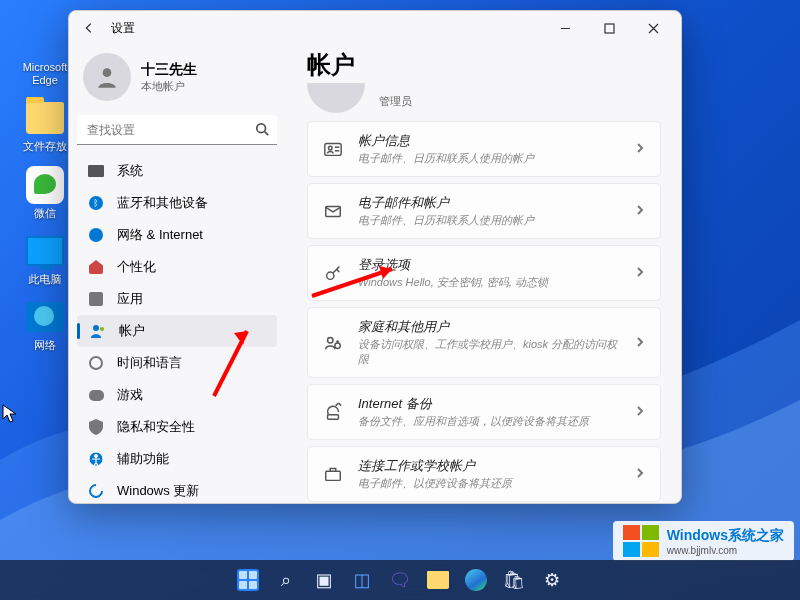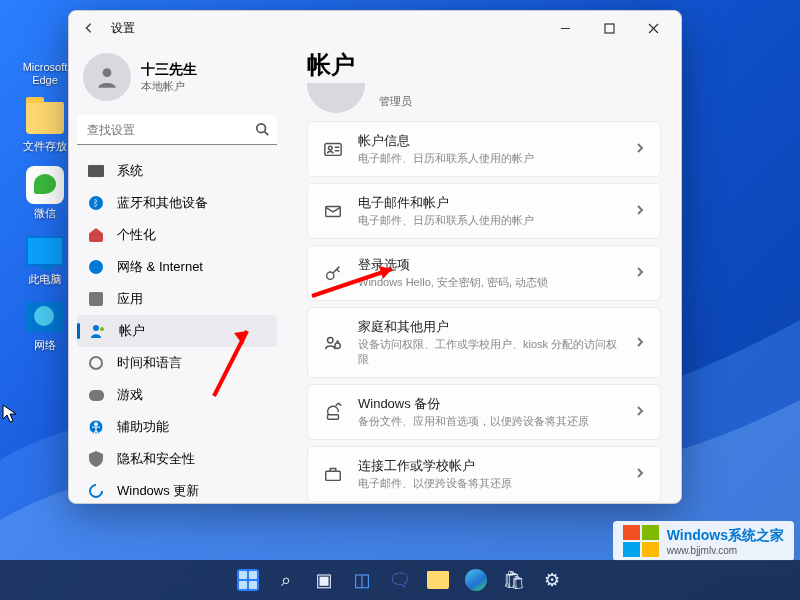--- a/index.html
+++ b/index.html
@@ -109,21 +109,21 @@
 
 
 .content { flex:1; padding: 4px 20px 8px 22px; overflow:hidden; position:relative;}
 .page-title { font-size:24px; font-weight:600; margin-bottom:0px; }
 .hdr { display:flex; align-items:flex-start; gap:14px; margin-top:2px; margin-bottom:8px;}
 .hdr-avatar { width:58px; height:30px; position:relative; overflow:hidden;}
 .hdr-avatar .big { width:58px; height:58px; border-radius:50%; background:#d8d8de; position:absolute; bottom:0;}
 .hdr-role { font-size:11px; color:#666; align-self:flex-end; padding-bottom:4px;}
 
 .cards { display:flex; flex-direction:column; gap:6px; }
-.card { background:#fdfdfd; border:1px solid #eaeaea; border-radius:5px; padding:10px 14px; display:flex; align-items:center; gap:14px; min-height:50px;}
+.card { background:#fdfdfd; border:1px solid #eaeaea; border-radius:5px; padding:10px 14px; display:flex; align-items:center; gap:14px; min-height:50px;font-style:italic;}
 .card .c-ico { width:22px; height:22px; display:flex; align-items:center; justify-content:center; flex-shrink:0;}
 .card .c-ico svg { width:20px; height:20px; stroke:#555; fill:none; stroke-width:1.6;}
 .card .c-text { flex:1; }
 .card .c-title { font-size:13px; color:#222;}
 .card .c-sub { font-size:11px; color:#888; margin-top:1px;}
 .card .chev svg { width:12px; height:12px; stroke:#777; fill:none; stroke-width:2;}
 
 
 .arrow1 { position:absolute; left:238px; top:250px; width:100px; height:40px; pointer-events:none;}
 .arrow2 { position:absolute; left:140px; top:310px; width:50px; height:80px; pointer-events:none;}
@@ -237,29 +237,29 @@
               <span>系统</span>
             </div>
           <div class="nav-item">
               <span class="nav-ico">
                 <span class="n-bt">ᛒ</span>
               </span>
               <span>蓝牙和其他设备</span>
             </div>
           <div class="nav-item">
               <span class="nav-ico">
+                <span class="n-net"></span>
+              </span>
+              <span>网络 &amp; Internet</span>
+            </div>
+          <div class="nav-item">
+              <span class="nav-ico">
                 <span class="n-pers"></span>
               </span>
               <span>个性化</span>
-            </div>
-          <div class="nav-item">
-              <span class="nav-ico">
-                <span class="n-net"></span>
-              </span>
-              <span>网络 &amp; Internet</span>
             </div>
           <div class="nav-item">
               <span class="nav-ico">
                 <span class="n-app"></span>
               </span>
               <span>应用</span>
             </div>
           <div class="nav-item active">
               <span class="nav-ico n-acc">
                 <svg viewBox="0 0 16 16">
@@ -276,38 +276,38 @@
               </span>
               <span>时间和语言</span>
             </div>
           <div class="nav-item">
               <span class="nav-ico">
                 <span class="n-game"></span>
               </span>
               <span>游戏</span>
             </div>
           <div class="nav-item">
+              <span class="nav-ico n-priv">
+                <svg viewBox="0 0 14 16">
+                  <path d="M7 0 L14 3 V8 C14 12 10 15 7 16 C4 15 0 12 0 8 V3 Z"></path>
+                </svg>
+              </span>
+              <span>隐私和安全性</span>
+            </div>
+          <div class="nav-item">
               <span class="nav-ico n-acc2">
                 <svg viewBox="0 0 16 16">
                   <circle cx="8" cy="8" r="7"></circle>
                   <circle cx="8" cy="5" r="1.5" fill="#fff"></circle>
                   <path d="M4 8 L12 8 M8 8 L8 12 M6 14 L8 12 L10 14" stroke="#fff" stroke-width="1.2" fill="none"></path>
                 </svg>
               </span>
               <span>辅助功能</span>
             </div>
           <div class="nav-item">
-              <span class="nav-ico n-priv">
-                <svg viewBox="0 0 14 16">
-                  <path d="M7 0 L14 3 V8 C14 12 10 15 7 16 C4 15 0 12 0 8 V3 Z"></path>
-                </svg>
-              </span>
-              <span>隐私和安全性</span>
-            </div>
-          <div class="nav-item">
               <span class="nav-ico">
                 <span class="n-upd"></span>
               </span>
               <span>Windows 更新</span>
             </div>
         </div>
       </div>
 
       <div class="content">
         <div class="page-title">帐户</div>
@@ -384,21 +384,21 @@
           </div>
           <div class="card">
             <span class="c-ico">
                 <svg viewBox="0 0 22 22">
                   <path d="M6 14 A6 6 0 1 1 17 11"></path>
                   <path d="M14 4 L17 1 M17 1 L20 4"></path>
                   <rect x="5" y="14" width="12" height="5" rx="1"></rect>
                 </svg>
               </span>
             <div class="c-text">
-                <div class="c-title">Windows 备份</div>
+                <div class="c-title">Internet 备份</div>
                 <div class="c-sub">备份文件、应用和首选项，以便跨设备将其还原</div>
               </div>
             <span class="chev"><svg viewBox="0 0 12 12">
                   <path d="M4 2 L8 6 L4 10"></path>
                 </svg></span>
           </div>
           <div class="card">
             <span class="c-ico">
                 <svg viewBox="0 0 22 22">
                   <rect x="3" y="8" width="16" height="10" rx="1"></rect>

